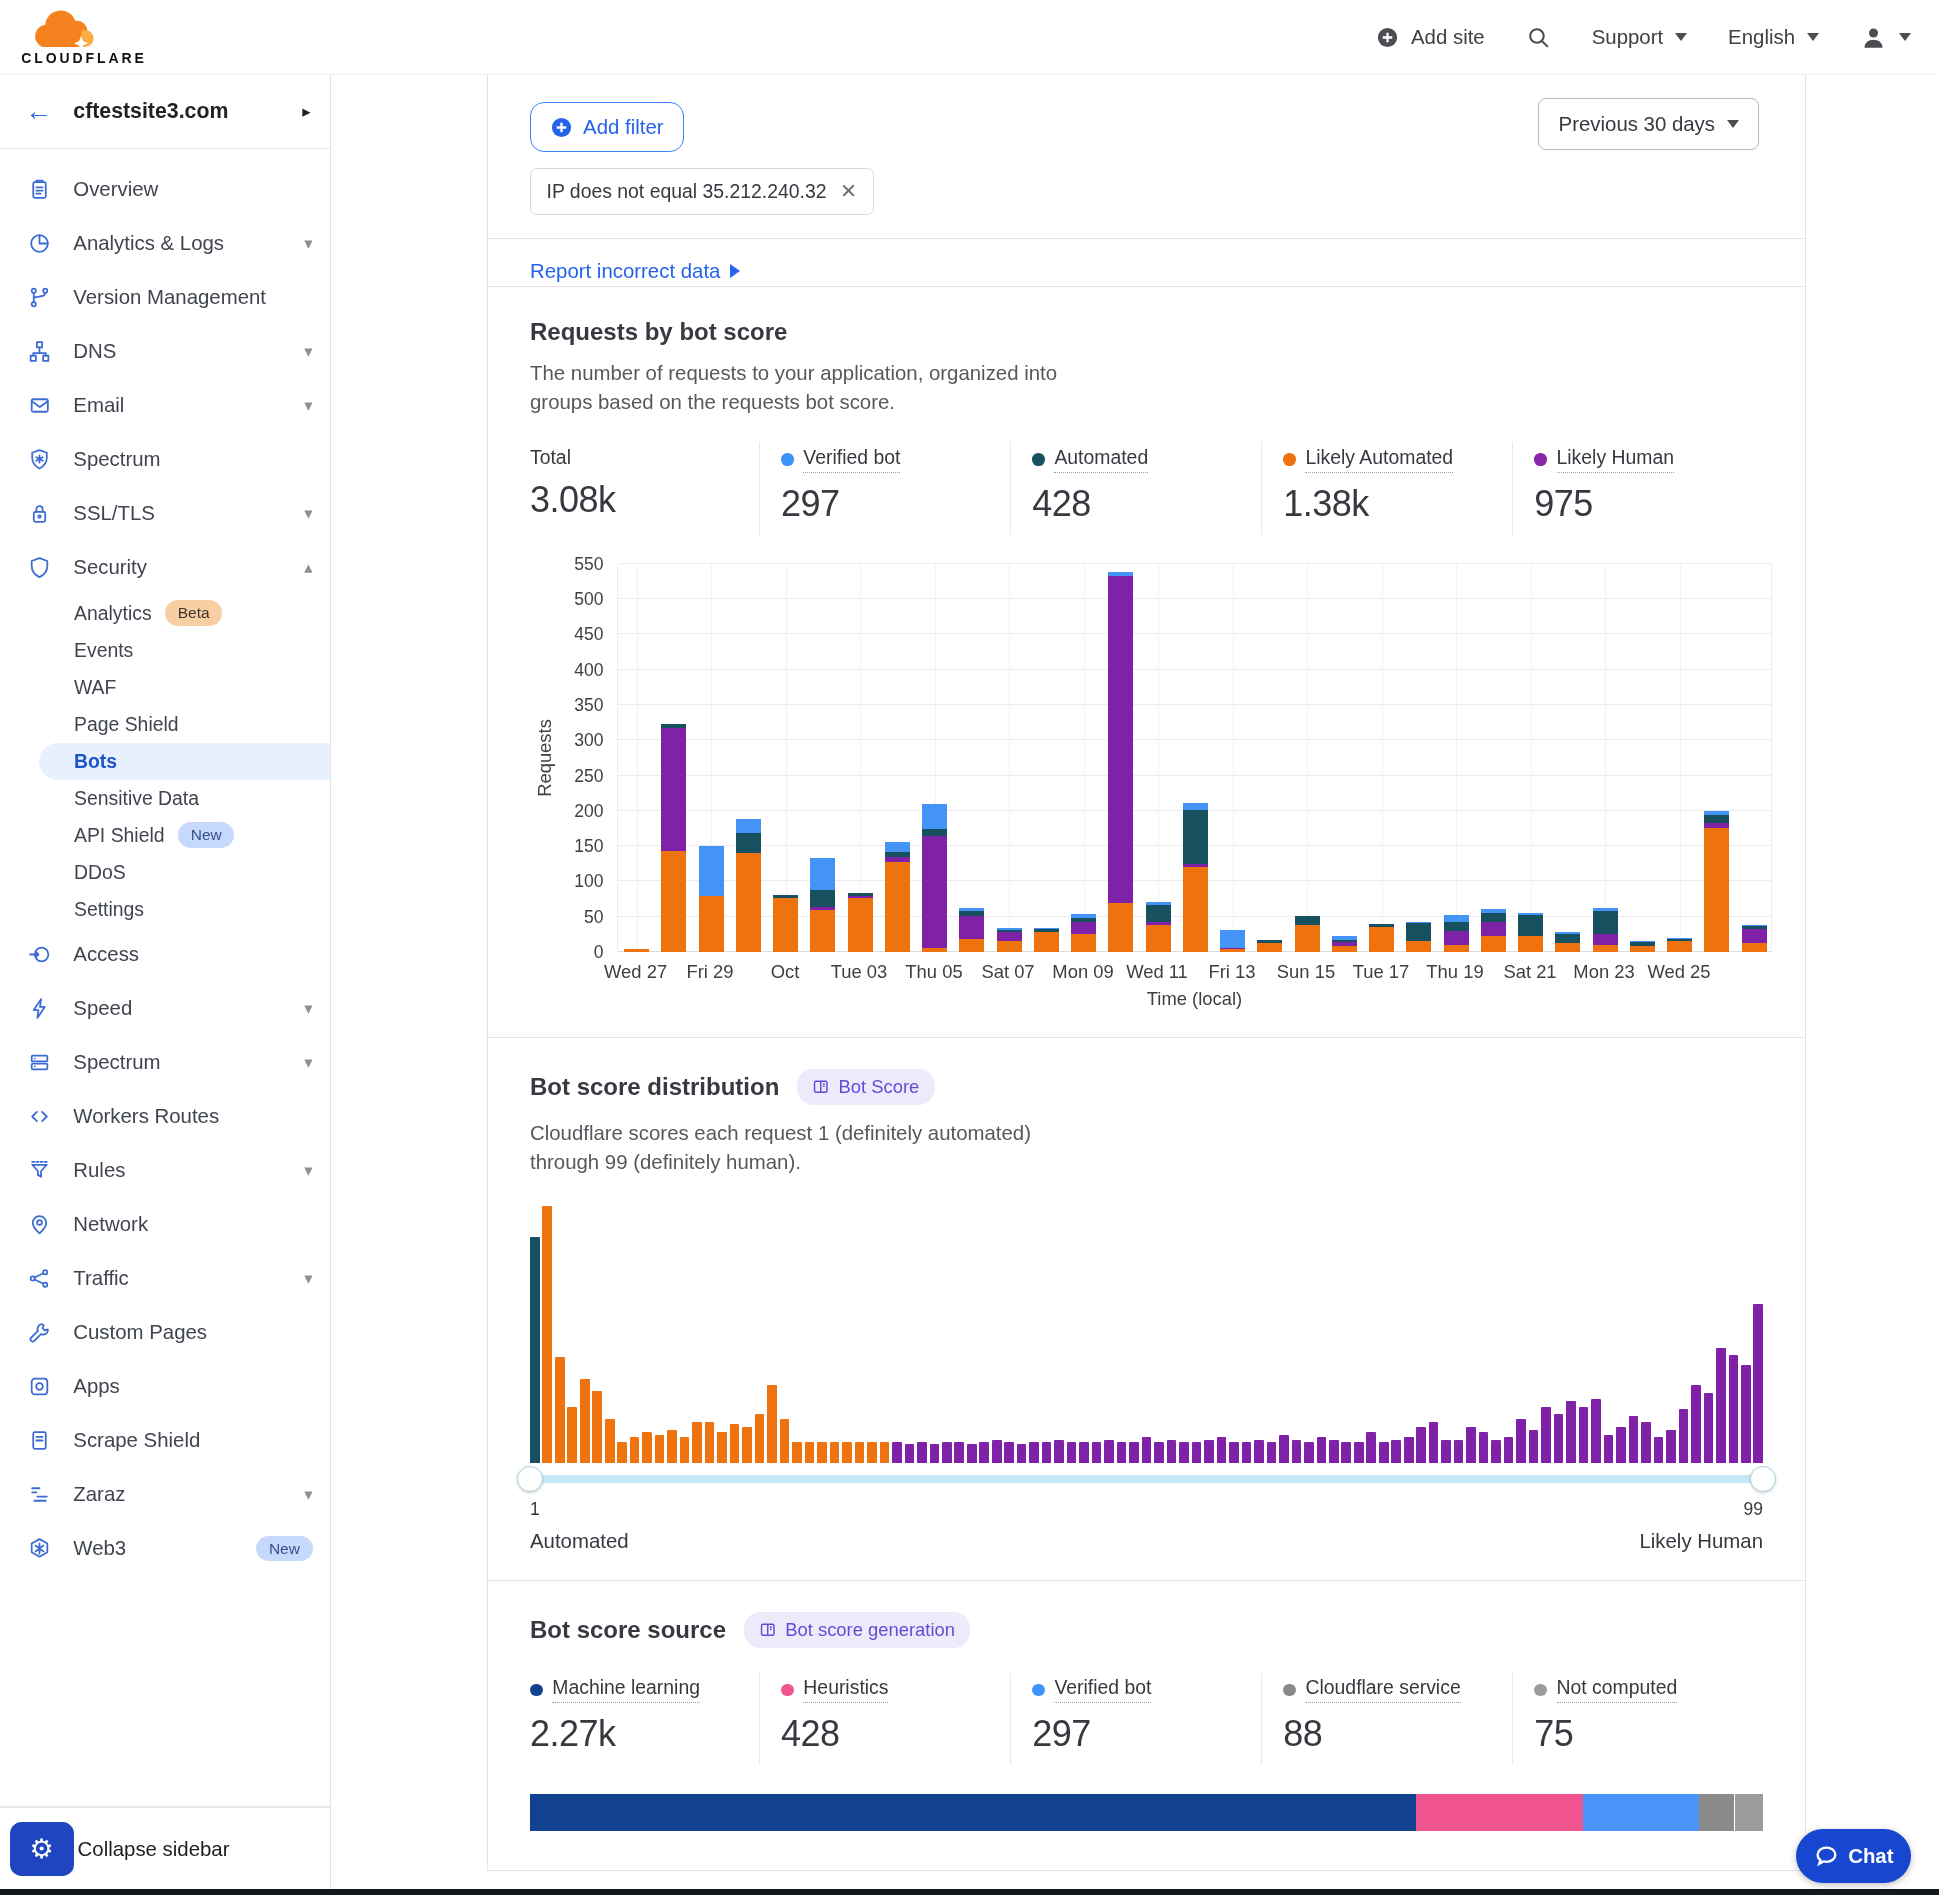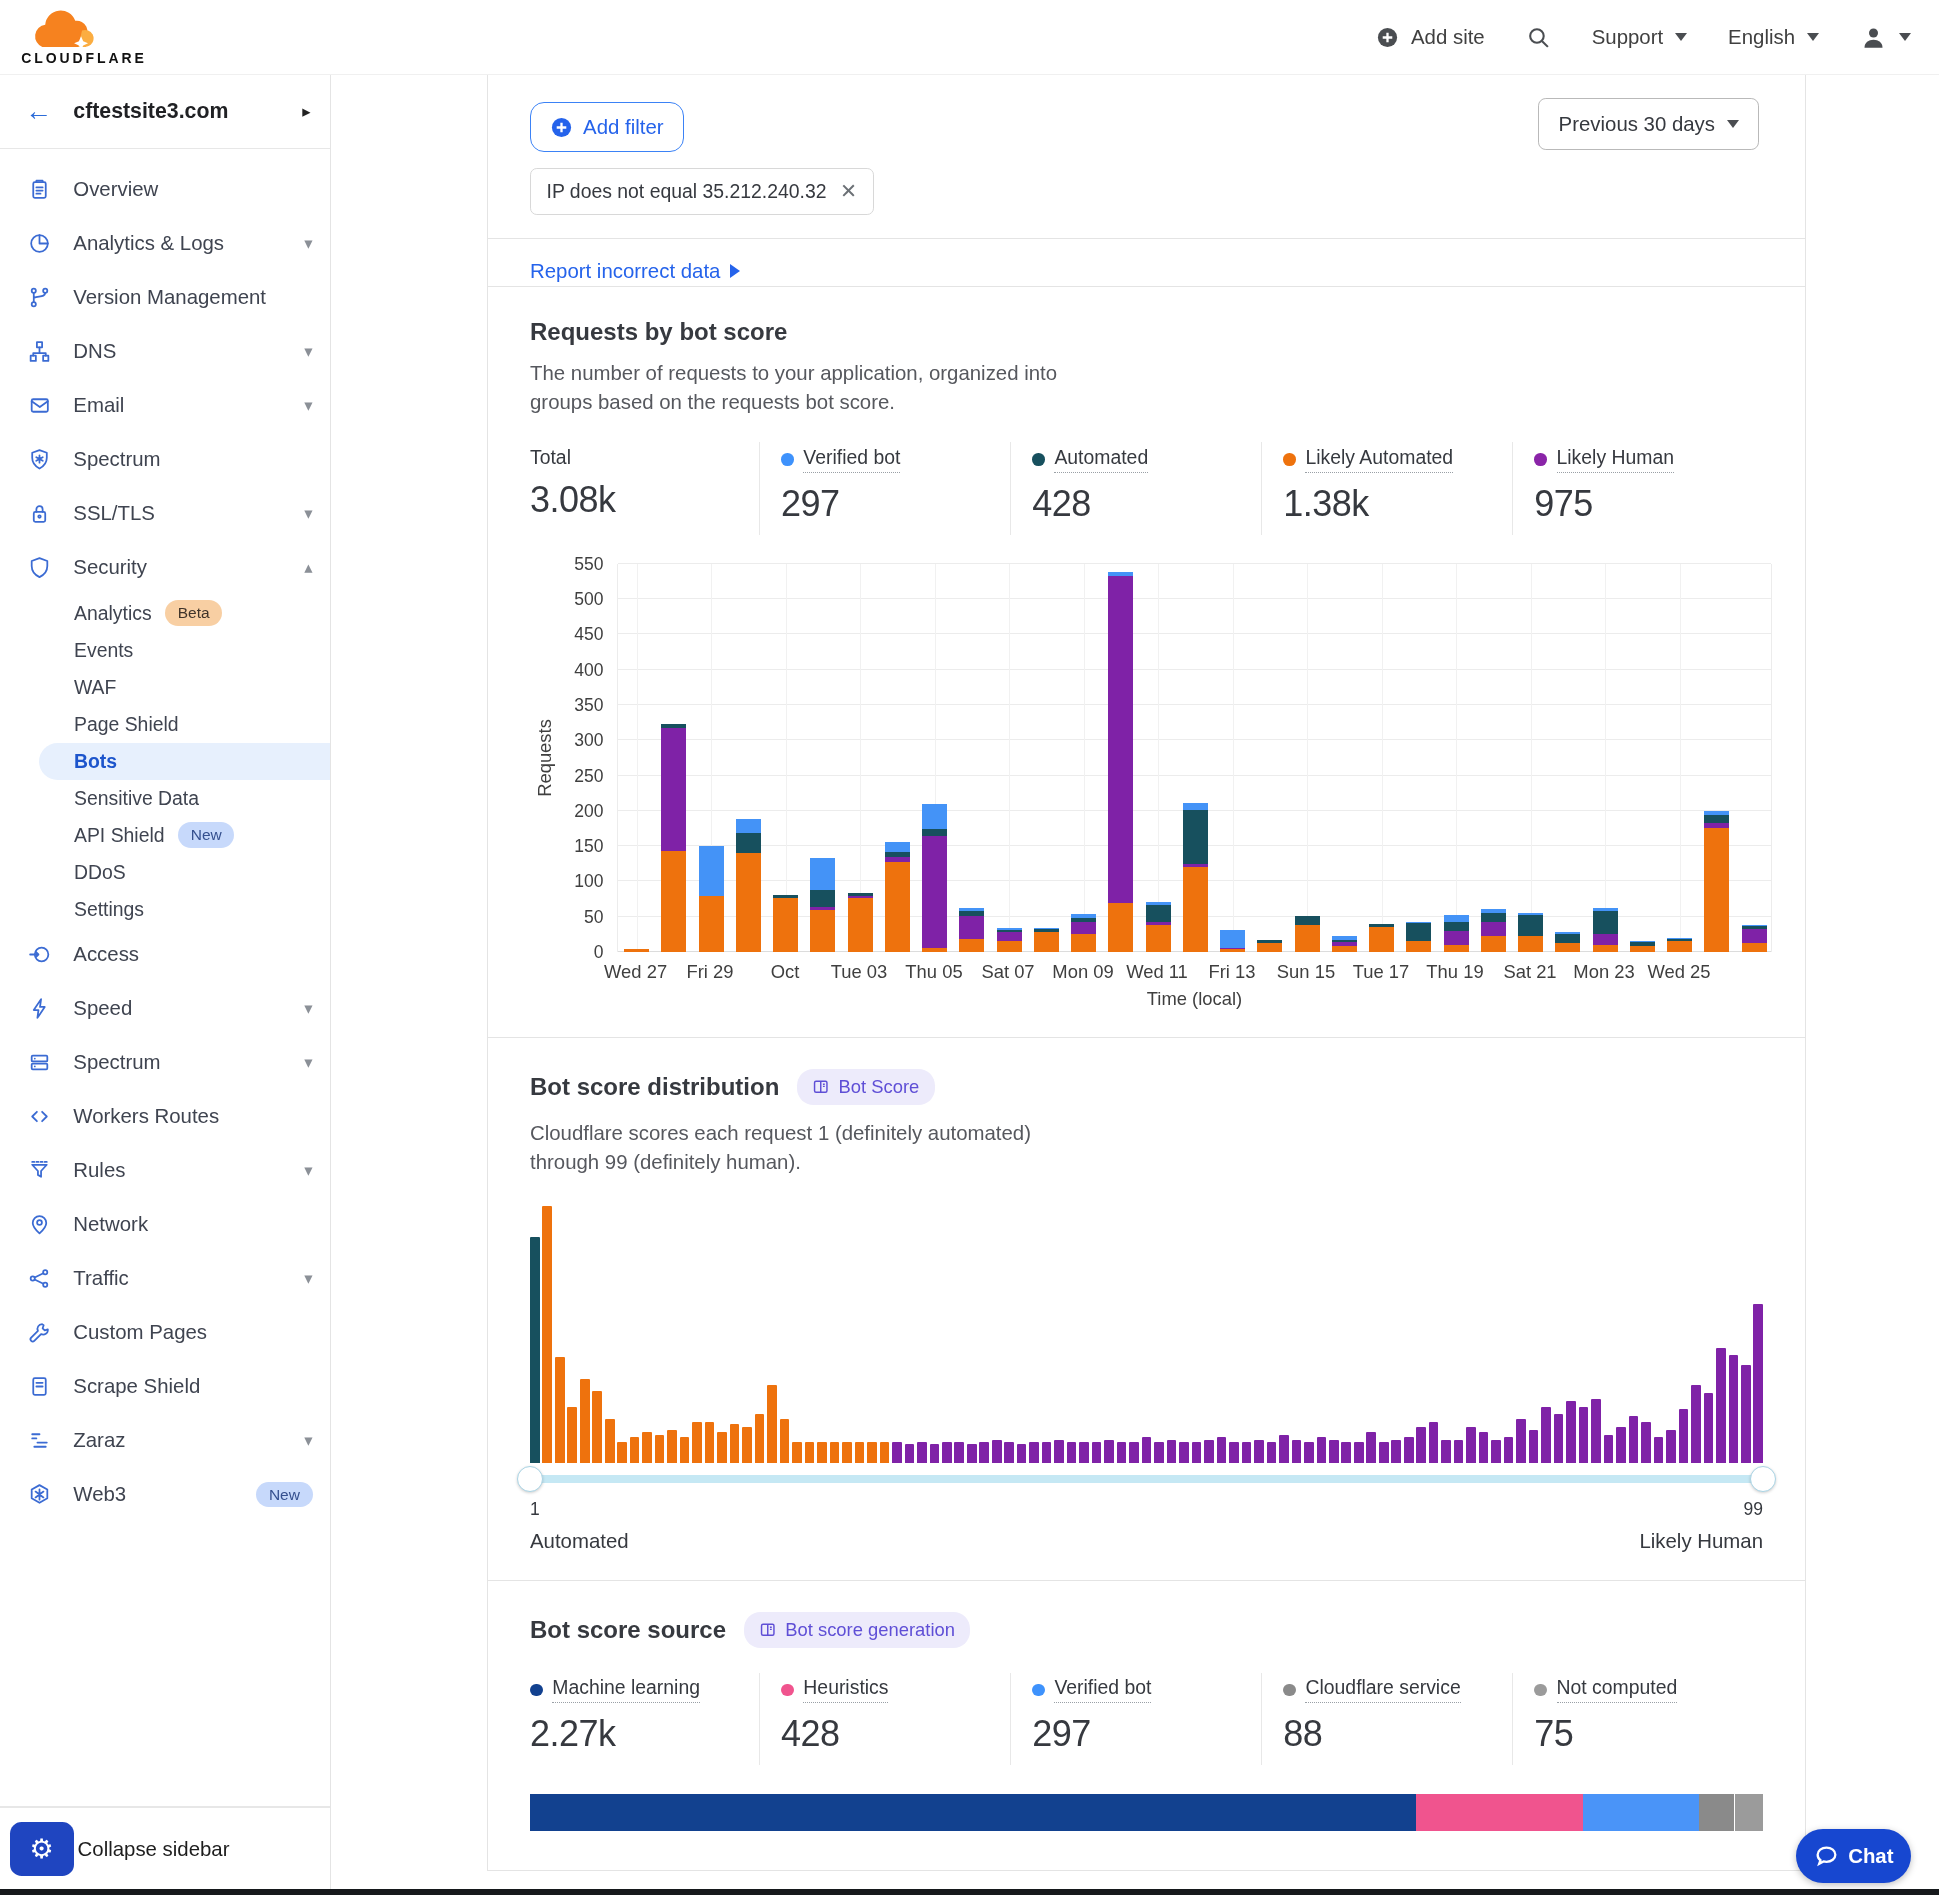--- a/index.html
+++ b/index.html
@@ -335,20 +335,29 @@
         <span class="lbl">Traffic</span>
         <span class="chev">▾</span>
       </div>
       <div class="mi">
         <span class="ic">
           <svg width="25" height="25" viewBox="0 0 24 24" fill="none" stroke="#3b6bd3" stroke-width="1.7" stroke-linejoin="round" stroke-linecap="round">
             <path d="M14.5 4a4.5 4.5 0 0 0-4 6.5L4 17a2.1 2.1 0 0 0 3 3l6.5-6.5A4.5 4.5 0 0 0 20 9l-3 1-2-2 1-3z"></path>
           </svg>
         </span>
         <span class="lbl">Custom Pages</span>
+      </div>
+      <div class="mi">
+        <span class="ic">
+          <svg width="25" height="25" viewBox="0 0 24 24" fill="none" stroke="#3b6bd3" stroke-width="1.7" stroke-linejoin="round" stroke-linecap="round">
+            <rect x="4.5" y="4.5" width="15" height="15" rx="3"></rect>
+            <circle cx="12" cy="12" r="3.2"></circle>
+          </svg>
+        </span>
+        <span class="lbl">Apps</span>
       </div>
       <div class="mi">
         <span class="ic">
           <svg width="25" height="25" viewBox="0 0 24 24" fill="none" stroke="#3b6bd3" stroke-width="1.7" stroke-linejoin="round" stroke-linecap="round">
             <rect x="6" y="4" width="12" height="16" rx="1.5"></rect>
             <path d="M9 8.5h6M9 12h6"></path>
           </svg>
         </span>
         <span class="lbl">Scrape Shield</span>
       </div>

